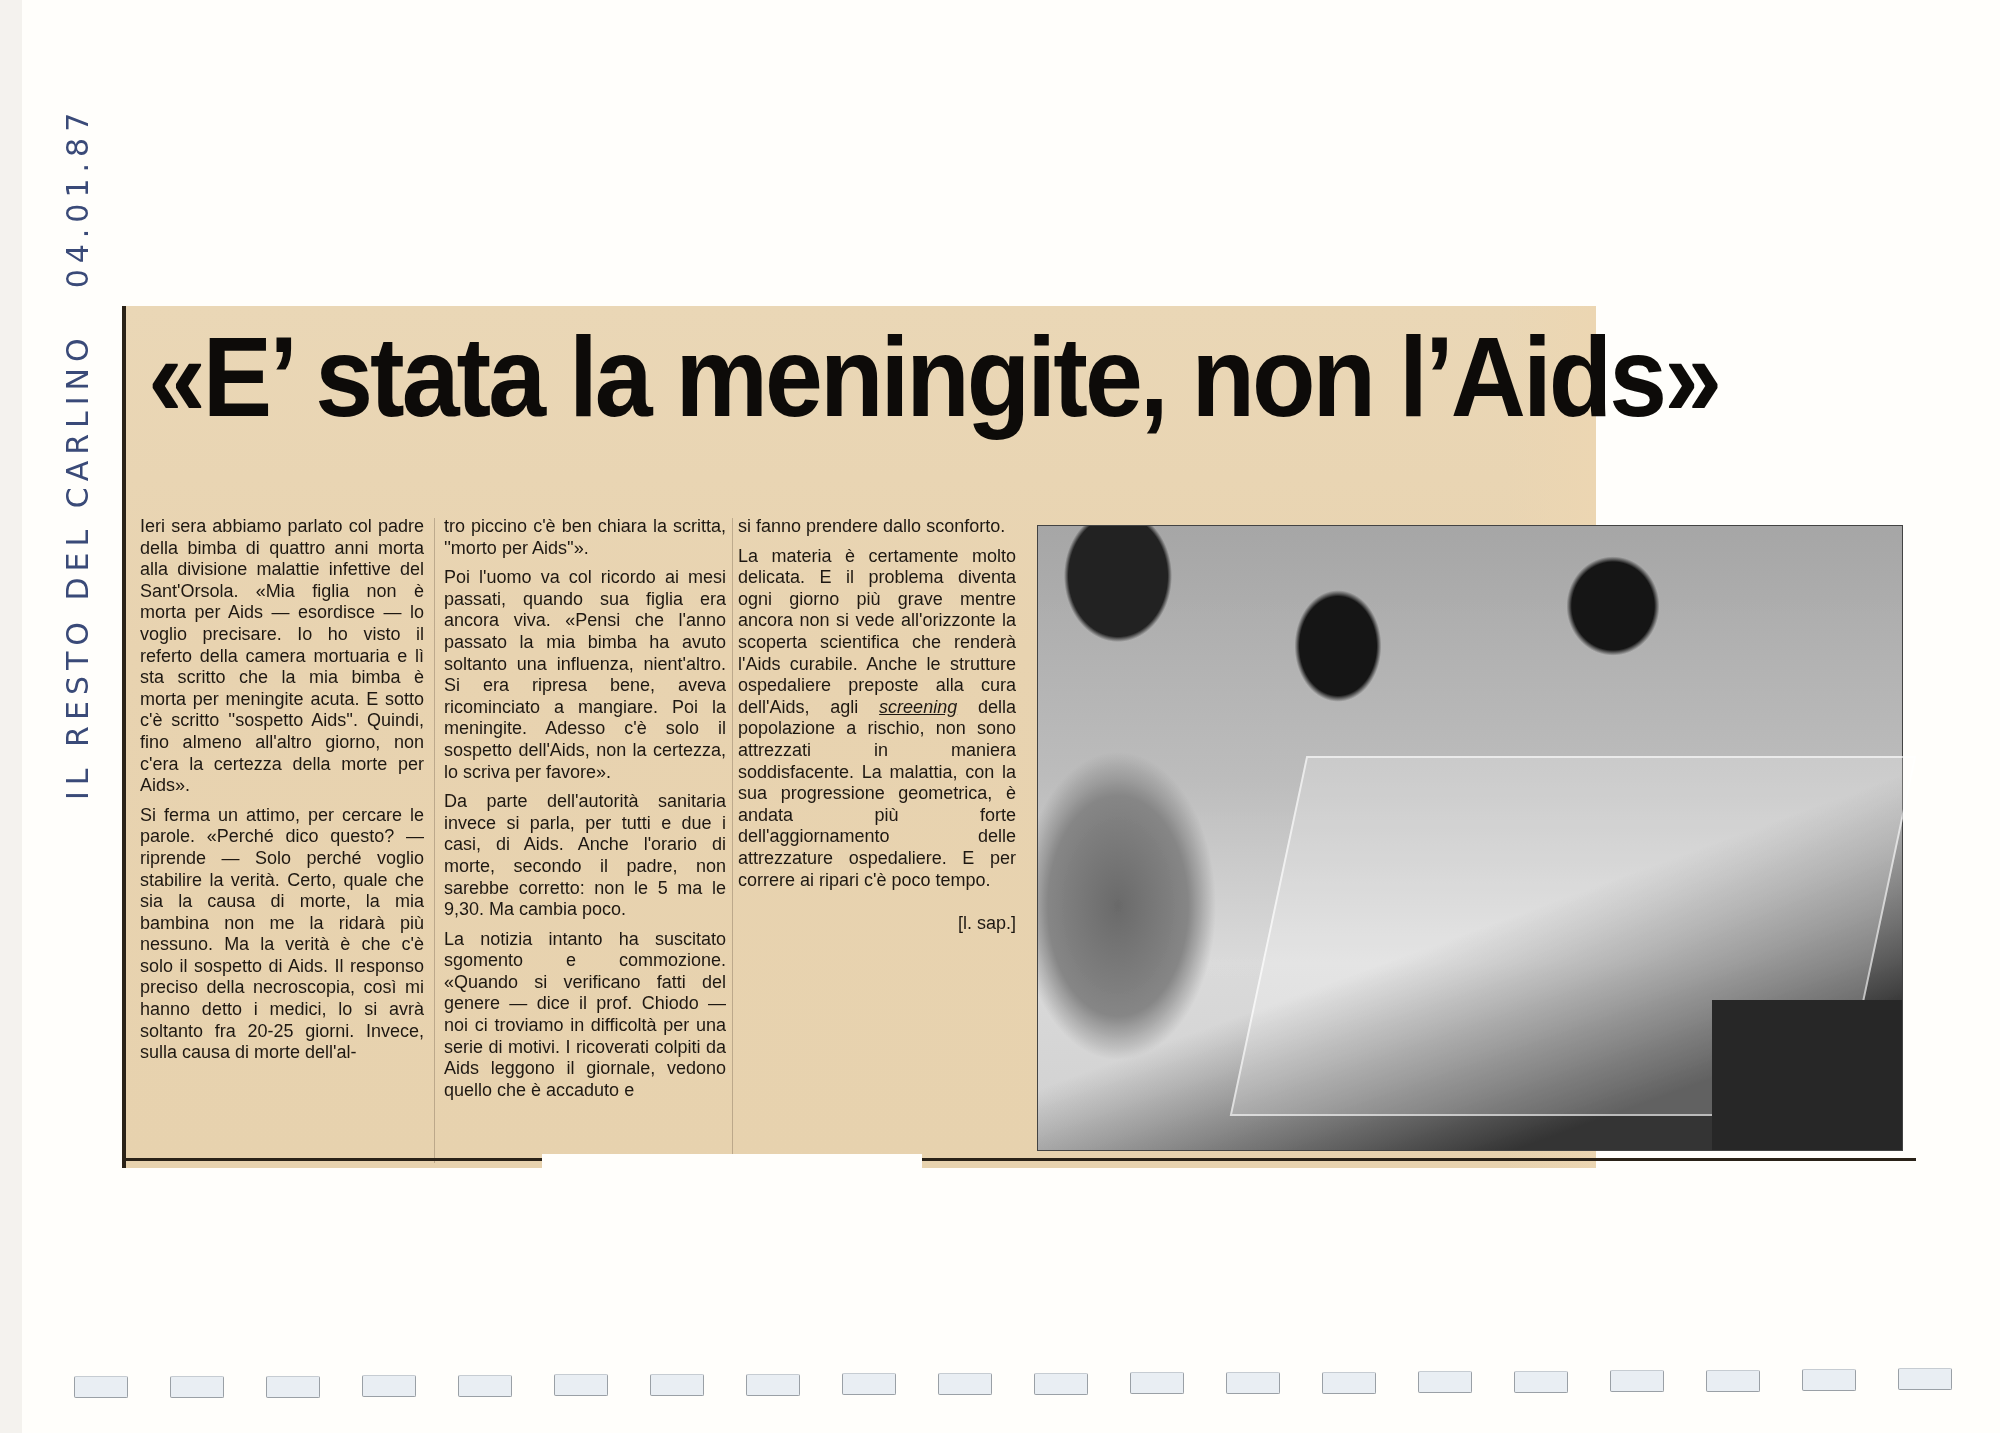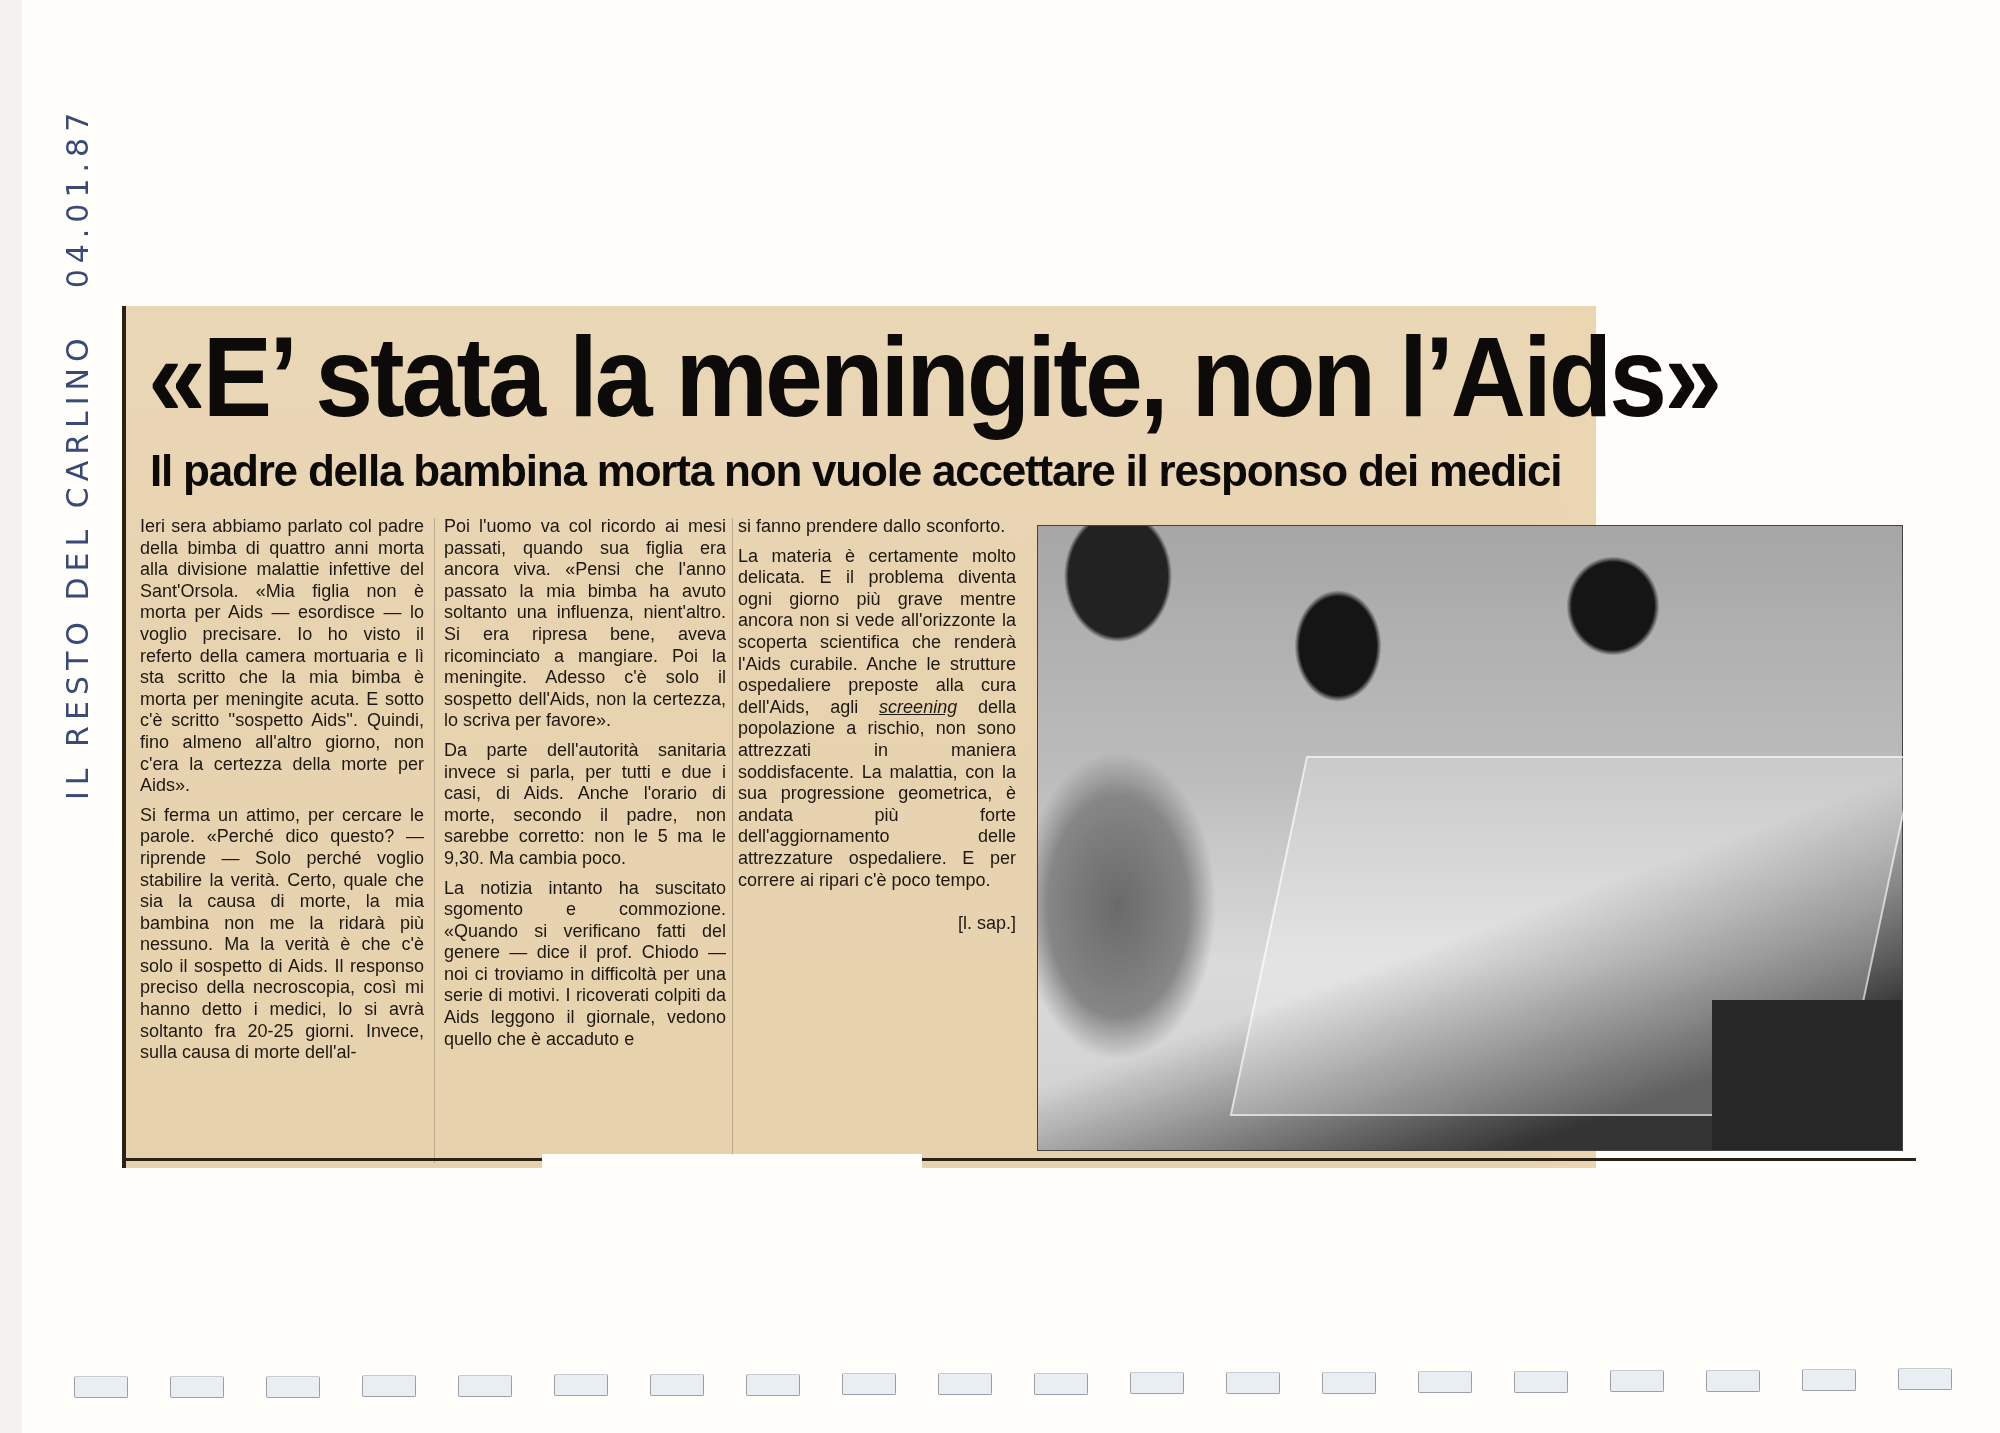--- a/index.html
+++ b/index.html
@@ -85,29 +85,29 @@
   <div class="scan-margin-left"></div>
 
   <div class="handwritten-note">
     <span>IL RESTO DEL CARLINO</span><span class="date">04.01.87</span>
   </div>
 
   <div class="clipping">
     <div class="right-fade"></div>
 
     <h1 class="headline">«E’ stata la meningite, non l’Aids»</h1>
-    <h2 class="subheadline">Il padre della bambina morta non vuole accettare il responso dei medici</h2>
 
     <div class="col col-1">
       <p>Ieri sera abbiamo parlato col padre della bimba di quattro anni morta alla divisione malattie infettive del Sant'Orsola. «Mia figlia non è morta per Aids — esordisce — lo voglio precisare. Io ho visto il referto della camera mortuaria e lì sta scritto che la mia bimba è morta per meningite acuta. E sotto c'è scritto ''sospetto Aids''. Quindi, fino almeno all'altro giorno, non c'era la certezza della morte per Aids».</p>
       <p>Si ferma un attimo, per cercare le parole. «Perché dico questo? — riprende — Solo perché voglio stabilire la verità. Certo, quale che sia la causa di morte, la mia bambina non me la ridarà più nessuno. Ma la verità è che c'è solo il sospetto di Aids. Il responso preciso della necroscopia, così mi hanno detto i medici, lo si avrà soltanto fra 20-25 giorni. Invece, sulla causa di morte dell'al-</p>
     </div>
     <div class="col-rule" style="left:308px"></div>
 
     <div class="col col-2">
+      <p>tro piccino c'è ben chiara la scritta, ''morto per Aids''».</p>
       <p>Poi l'uomo va col ricordo ai mesi passati, quando sua figlia era ancora viva. «Pensi che l'anno passato la mia bimba ha avuto soltanto una influenza, nient'altro. Si era ripresa bene, aveva ricominciato a mangiare. Poi la meningite. Adesso c'è solo il sospetto dell'Aids, non la certezza, lo scriva per favore».</p>
       <p>Da parte dell'autorità sanitaria invece si parla, per tutti e due i casi, di Aids. Anche l'orario di morte, secondo il padre, non sarebbe corretto: non le 5 ma le 9,30. Ma cambia poco.</p>
       <p>La notizia intanto ha suscitato sgomento e commozione. «Quando si verificano fatti del genere — dice il prof. Chiodo — noi ci troviamo in difficoltà per una serie di motivi. I ricoverati colpiti da Aids leggono il giornale, vedono quello che è accaduto e</p>
     </div>
     <div class="col-rule" style="left:606px"></div>
 
     <div class="col col-3">
       <p>si fanno prendere dallo sconforto.</p>
       <p><span>La materia è certamente molto delicata. E il problema diventa ogni giorno più grave mentre ancora non si vede all'orizzonte la scoperta scientifica che renderà l'Aids curabile. Anche le strutture ospedaliere preposte alla cura dell'Aids, agli</span> <em>screening</em><span> della popolazione a rischio, non sono attrezzati in maniera soddisfacente. La malattia, con la sua progressione geometrica, è andata più forte dell'aggiornamento delle attrezzature ospedaliere. E per correre ai ripari c'è poco tempo.</span></p>
       <p class="signoff">[l. sap.]</p>

